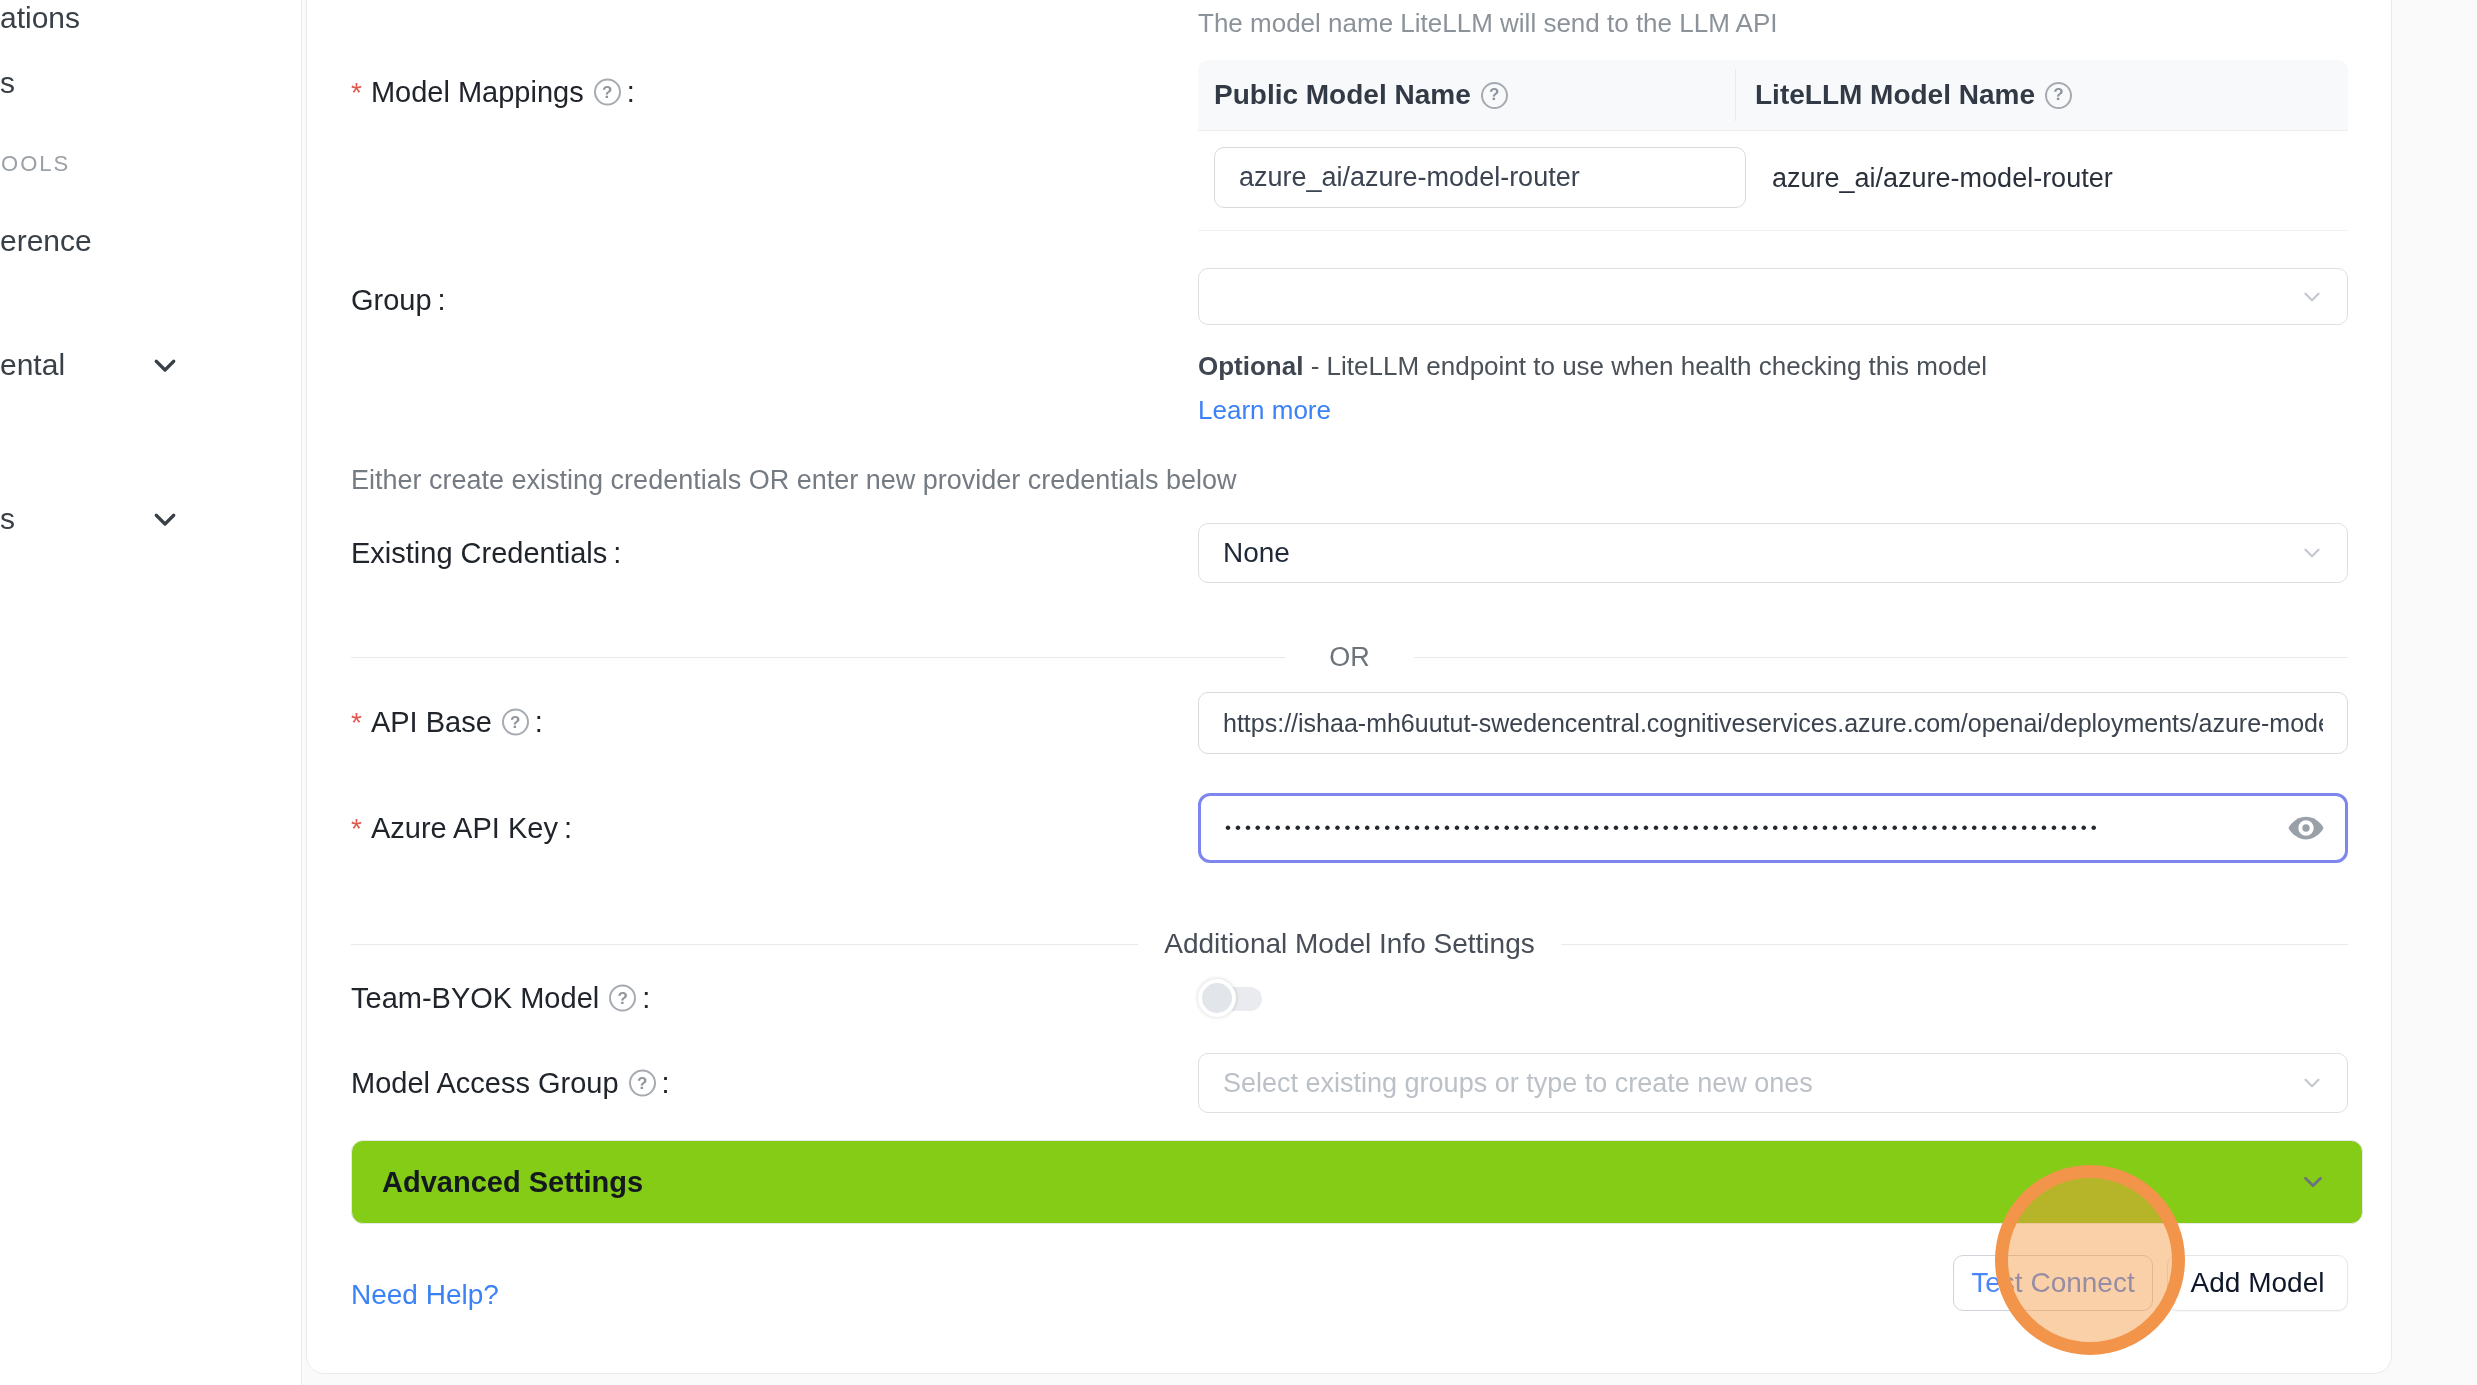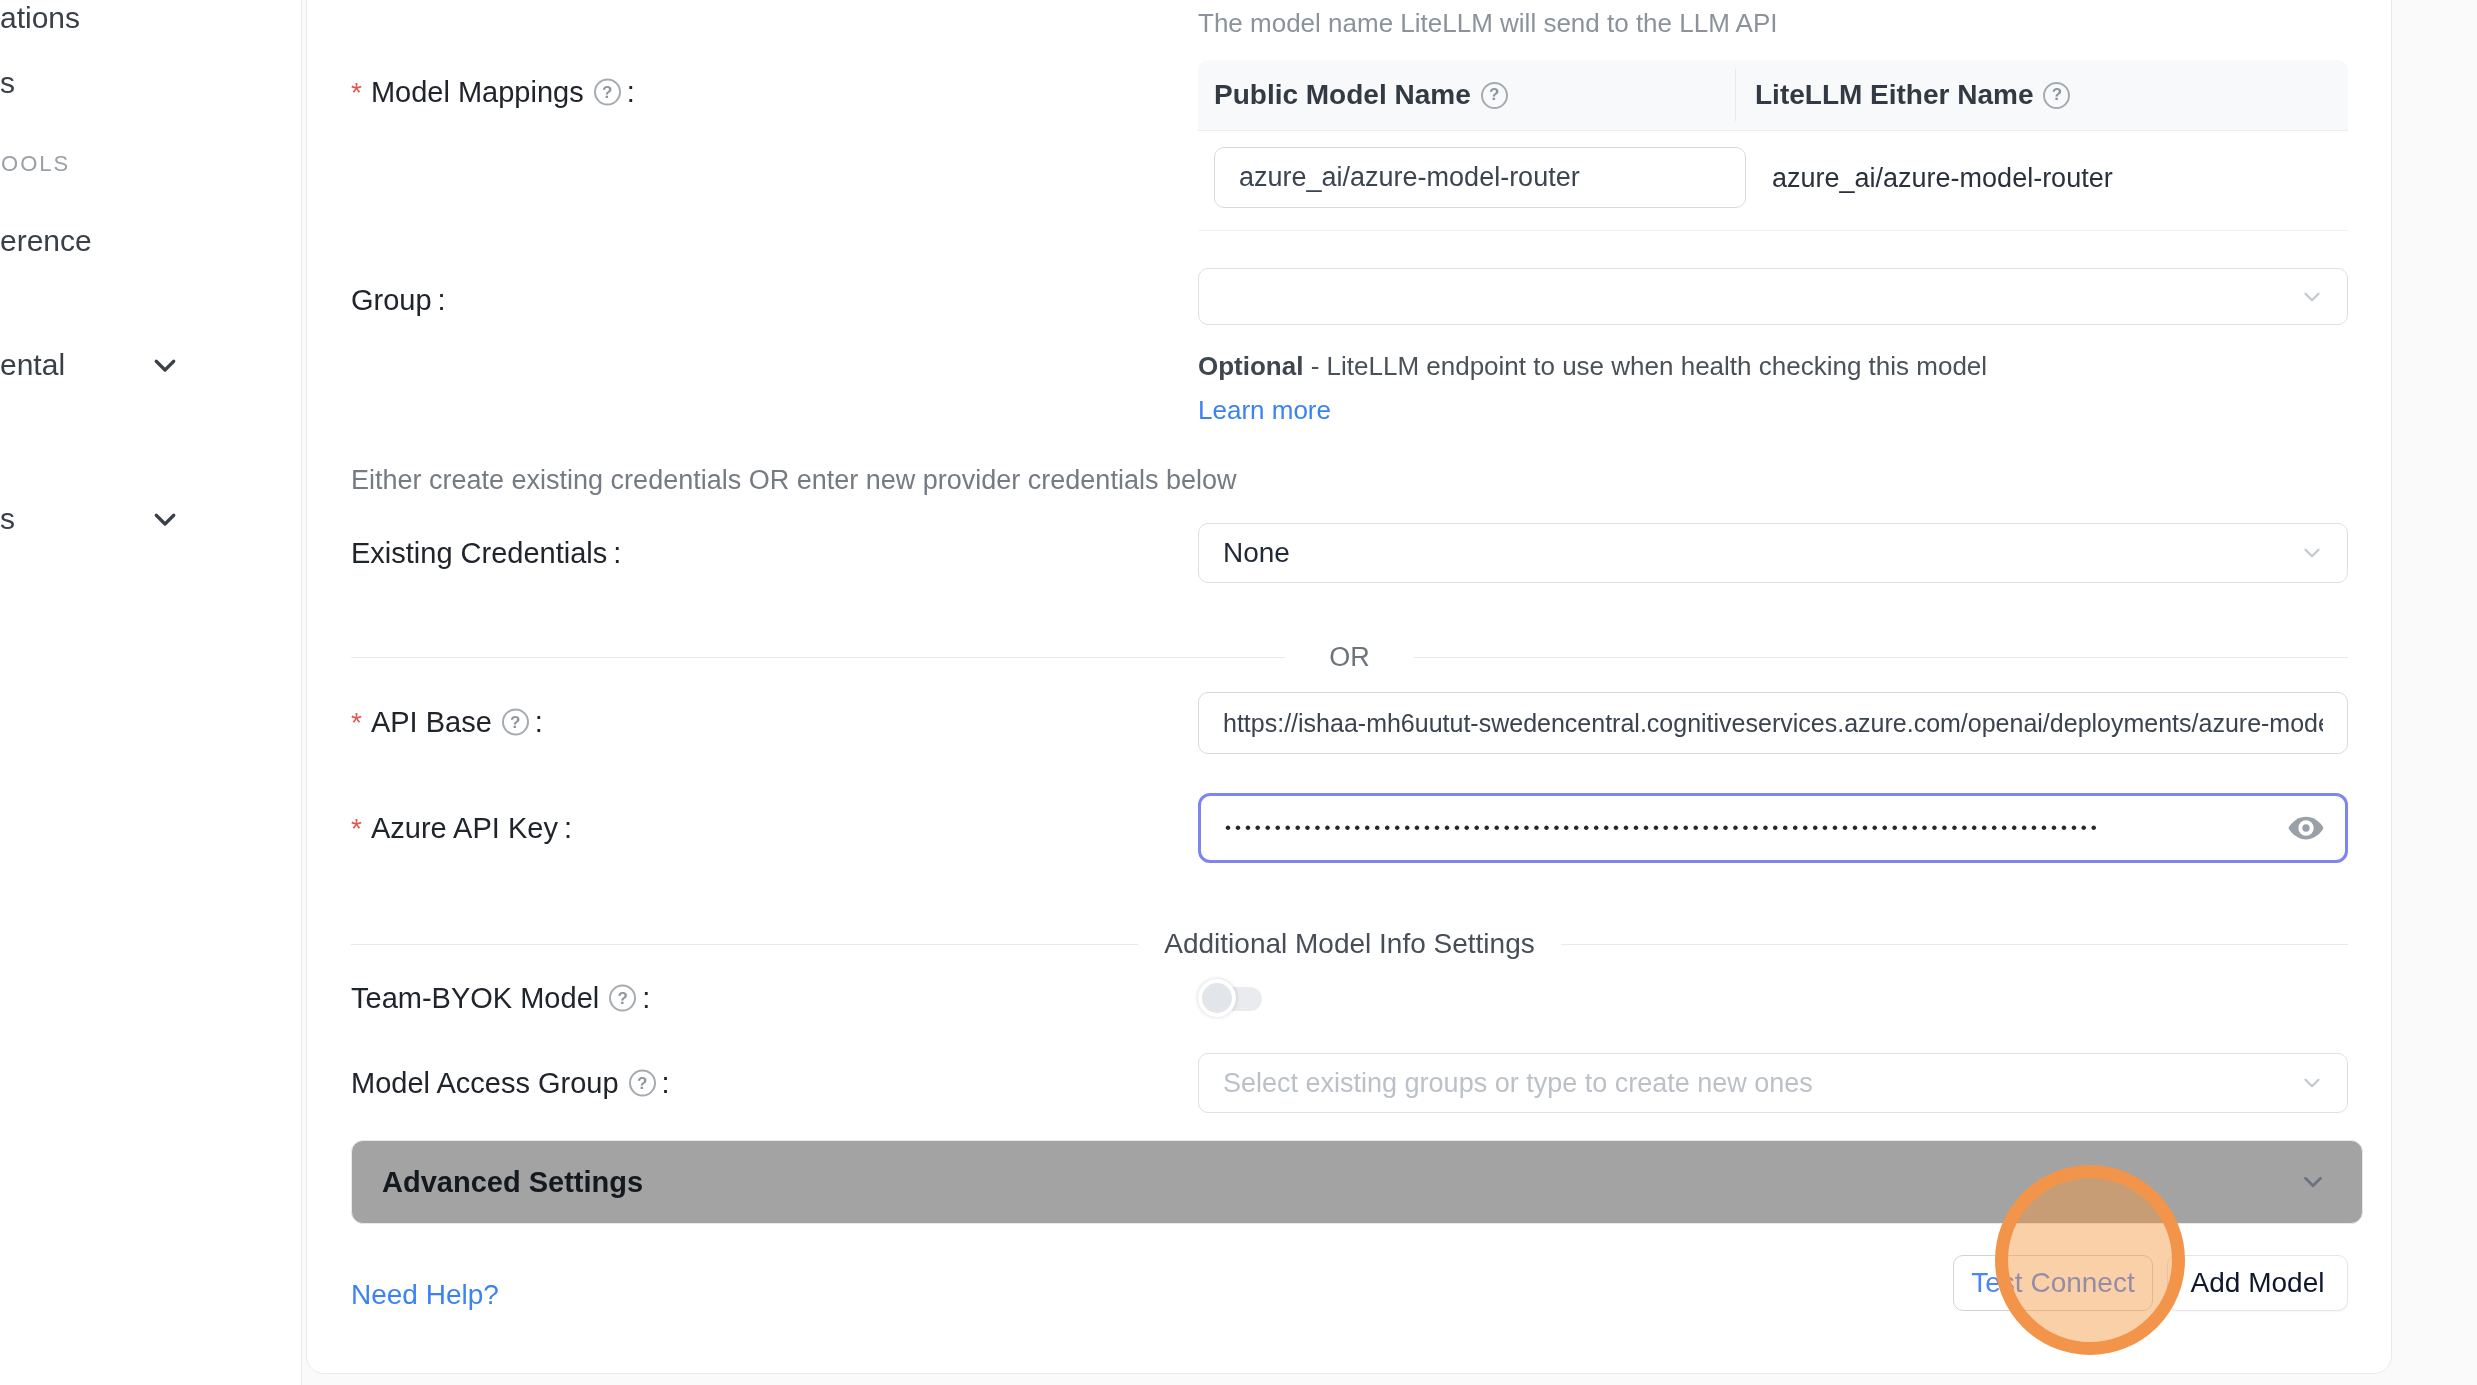--- a/index.html
+++ b/index.html
@@ -85,21 +85,21 @@
 
   
   .switch { position:absolute; left:1206px; top:987px; width:56px; height:24px;
             background:#e9ebee; border-radius:12px; cursor:pointer; }
   .switch .knob { position:absolute; left:-8px; top:-8px; width:38px; height:38px;
                   background:#e2e5e9; border:4px solid #ffffff; border-radius:50%;
                   box-shadow:0 0 4px rgba(0,0,0,0.18); }
 
   
   .advanced { position:absolute; left:351px; top:1140px; width:2012px; height:84px;
-              background:#a3a3a3; border:1px solid #e7e9eb; border-radius:12px; cursor:pointer; }
+              background:#84cc16; border:1px solid #e7e9eb; border-radius:12px; cursor:pointer; }
   .advanced-title { position:absolute; left:30px; top:50%; transform:translateY(-50%);
                     font-size:29px; font-weight:700; color:#14181f; }
   .advanced-chevron { position:absolute; right:34px; top:50%; transform:translateY(-50%); }
 
   
   .need-help { position:absolute; left:351px; top:1295px; transform:translateY(-50%);
                font-size:28px; color:#3b82f6; cursor:pointer; }
   .btn { position:absolute; top:1255px; height:56px; background:#fff; border-radius:10px;
          display:flex; align-items:center; justify-content:center; font-size:28px; cursor:pointer;
          font-family:"Liberation Sans",sans-serif; }
@@ -145,21 +145,21 @@
       <span class="colon">:</span>
     </div>
 
     <div class="map-header">
       <div class="map-col" style="left:16px;">
         <span>Public Model Name</span>
         <span class="help-icon">?</span>
       </div>
       <div class="map-col-div"></div>
       <div class="map-col" style="left:557px;">
-        <span>LiteLLM Either Name</span>
+        <span>LiteLLM Model Name</span>
         <span class="help-icon">?</span>
       </div>
     </div>
     <input class="map-input" readonly="" value="azure_ai/azure-model-router" style="">
     <div class="map-value">azure_ai/azure-model-router</div>
     <div class="row-sep"></div>
 
     <div class="row-label" style="top:300px;">
       <span>Group</span>
       <span class="colon">:</span>

